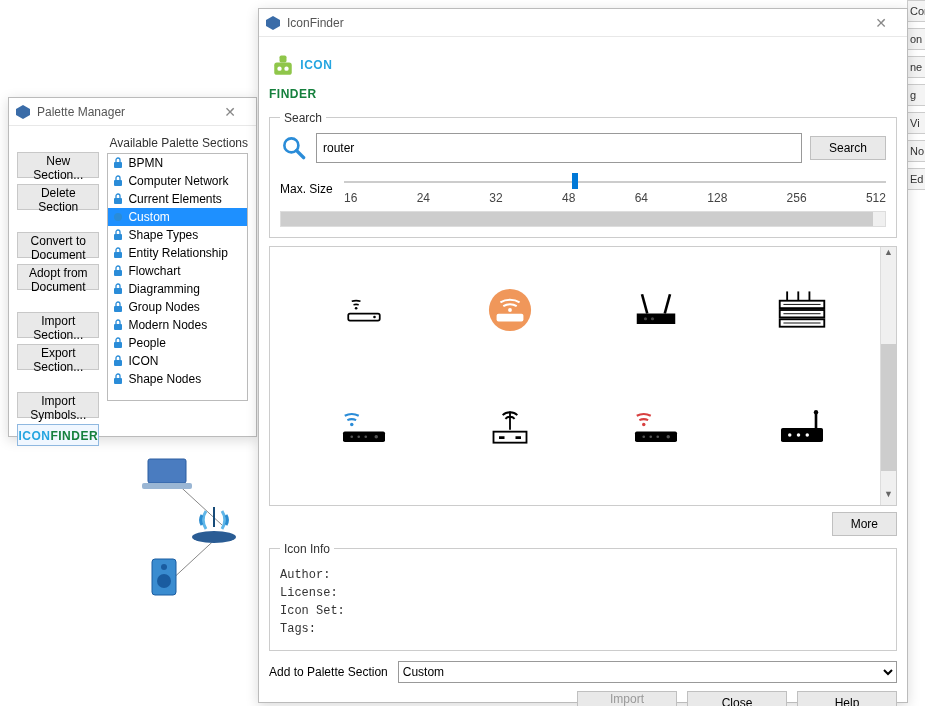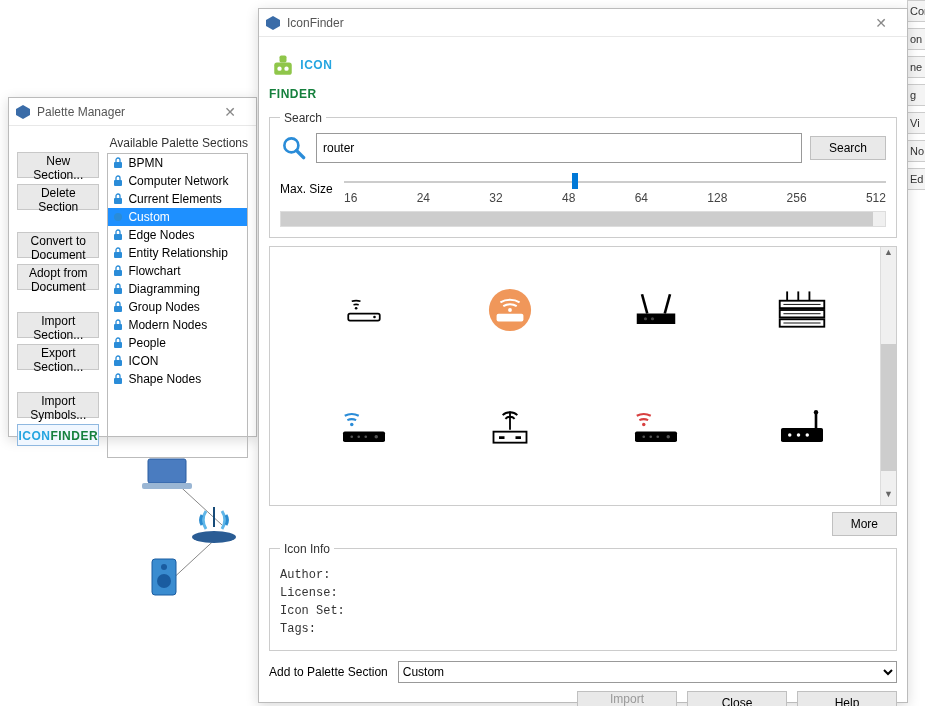--- a/index.html
+++ b/index.html
@@ -31,21 +31,21 @@
 .pm-buttons .gap { height: 10px; }
 .pm-buttons button {
   height: 26px; background: #e9e9e9; border: 1px solid #c8c8c8; cursor: pointer;
 }
 .iconfinder-btn {
   height: 22px; border: 1px solid #8fb8e0; background: #f0f7ff;
   display: flex; align-items: center; justify-content: center;
 }
 .pm-right { flex: 1; }
 .pm-right .hdr { font-size: 12px; color: #333; margin-bottom: 3px; padding-left:2px; white-space:nowrap; overflow:hidden; }
-.pm-list { border: 1px solid #bbb; height: 305px; overflow: hidden; }
+.pm-list { border: 1px solid #bbb; height: 248px; overflow: hidden; }
 .pm-item {
   display: flex; align-items: center; gap: 4px; padding: 1px 4px; height:18px;
   white-space: nowrap; overflow: hidden;
 }
 .pm-item.selected { background: #1e90ff; color: #fff; }
 .lock-ico { width:12px; height:12px; flex-shrink:0; }
 
 
 #iconfinder-window { left: 258px; top: 8px; width: 650px; height: 695px; z-index: 10; }
 .if-body { padding: 8px 10px; }
@@ -172,21 +172,21 @@
             <svg class="lock-ico" viewBox="0 0 12 12">
               <circle cx="6" cy="6" r="4" fill="#2a8cd8"></circle>
             </svg>
             <span>Custom</span>
           </div>
           <div class="pm-item">
             <svg class="lock-ico" viewBox="0 0 12 12">
               <rect x="2" y="5" width="8" height="6" rx="1" fill="#2a8cd8"></rect>
               <path d="M4 5 V3 a2 2 0 0 1 4 0 V5" fill="none" stroke="#2a8cd8" stroke-width="1.3"></path>
             </svg>
-            <span>Edge Nodes</span>
+            <span>Shape Types</span>
           </div>
           <div class="pm-item">
             <svg class="lock-ico" viewBox="0 0 12 12">
               <rect x="2" y="5" width="8" height="6" rx="1" fill="#2a8cd8"></rect>
               <path d="M4 5 V3 a2 2 0 0 1 4 0 V5" fill="none" stroke="#2a8cd8" stroke-width="1.3"></path>
             </svg>
             <span>Entity Relationship</span>
           </div>
           <div class="pm-item">
             <svg class="lock-ico" viewBox="0 0 12 12">

